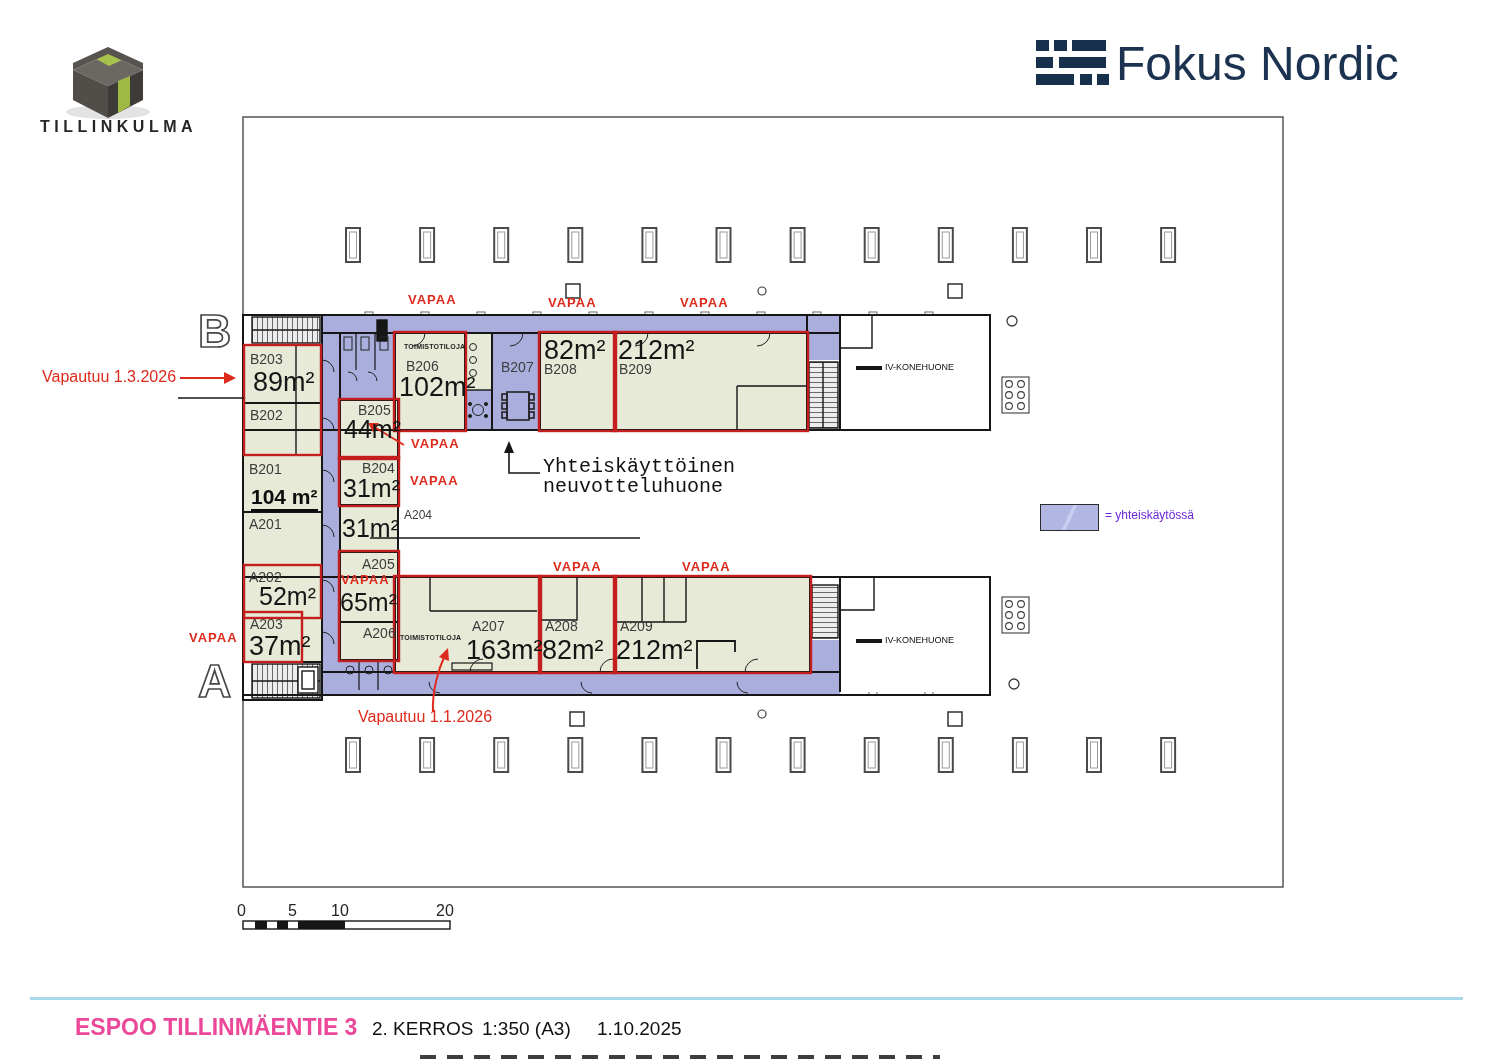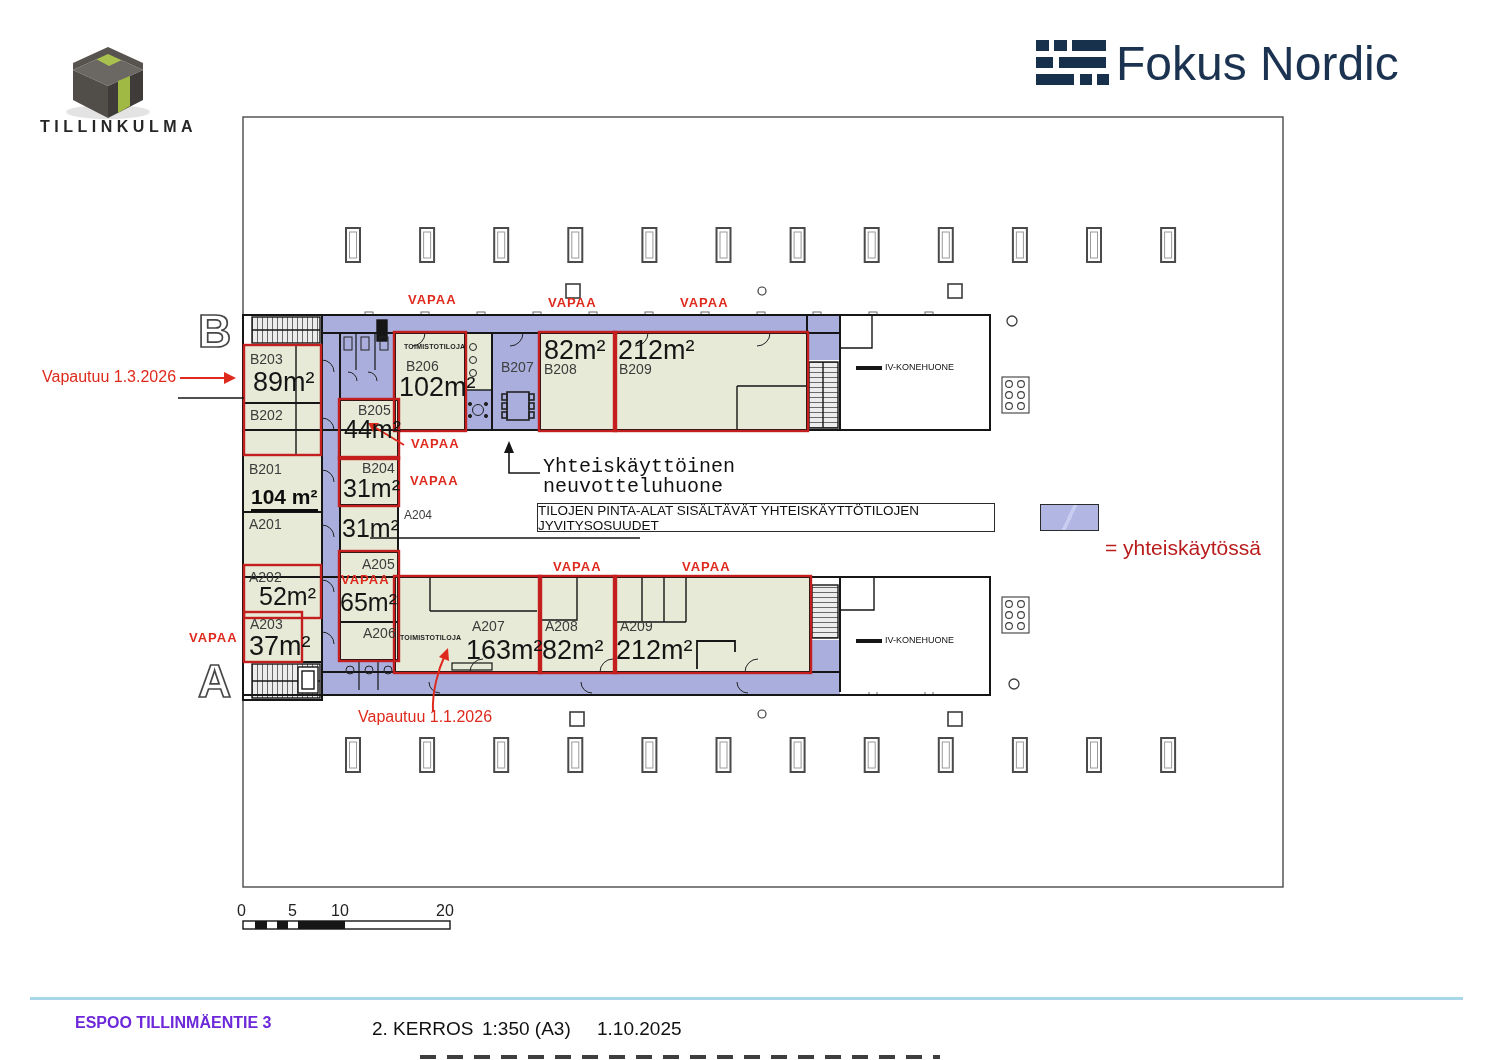--- a/index.html
+++ b/index.html
@@ -17,27 +17,27 @@
   .annot-blk{font-size:20px;color:#111;font-family:Liberation Mono, monospace;}
   .tinylbl{font-size:7px;font-weight:bold;color:#222;letter-spacing:0.2px;}
   .kone{font-size:9px;color:#111;display:flex;align-items:center;gap:3px;}
   .kone .strike{display:inline-block;width:26px;height:4px;background:#161616;}
   .legend-box{position:absolute;left:537px;top:503px;width:456px;height:27px;
       border:1.5px solid #2b2b2b;display:flex;align-items:center;justify-content:center;
       font-size:13.5px;color:#111;background:#fff;}
   .legend-swatch{position:absolute;left:1040px;top:504px;width:57px;height:25px;
       background:#b1b6e2;border:1.2px solid #2b2b2b;
       background-image:linear-gradient(115deg,transparent 47%,#c9cdef 47%,#c9cdef 53%,transparent 53%);}
-  .legend-eq{font-size:21px;color:#b91c1c;margin-top:28px;}
+  .legend-eq{font-size:12px;color:#6d28d9;}
   .brand-till{position:absolute;left:40px;top:118px;font-size:16px;font-weight:bold;
       letter-spacing:4.5px;color:#262626;}
   .brand-fokus{position:absolute;left:1116px;top:36px;font-size:48px;font-weight:500;
       color:#1b3350;}
   .footer-rule{position:absolute;left:30px;top:997px;width:1433px;height:3px;background:#a8d7e8;}
-  .footer-title{position:absolute;left:75px;top:1014px;font-size:16px;font-weight:bold;color:#6d28d9;}
+  .footer-title{position:absolute;left:75px;top:1014px;font-size:23px;font-weight:bold;color:#ec4899;}
   .footer-item{position:absolute;top:1018px;font-size:19px;color:#111;text-align:right;}
   .edge-artifact{position:absolute;left:420px;top:1055px;width:520px;height:4px;opacity:.85;
       background:repeating-linear-gradient(90deg,#1c1c1c 0 16px,transparent 16px 27px);}
   .scale-num{font-size:16px;color:#222;}
 </style>
 </head>
 <body>
 
 <div class="page">
 
@@ -391,21 +391,20 @@
   <div class="lbl red vapaa" style="left:410px;top:474px">VAPAA</div>
   <div class="lbl red vapaa" style="left:189px;top:631px">VAPAA</div>
   <div class="lbl red vapaa" style="left:553px;top:560px">VAPAA</div>
   <div class="lbl red vapaa" style="left:682px;top:560px">VAPAA</div>
 
   <div class="lbl annot-red" style="left:42px;top:369px">Vapautuu 1.3.2026</div>
   <div class="lbl annot-red" style="left:358px;top:709px">Vapautuu 1.1.2026</div>
   <div class="lbl annot-blk" style="left:543px;top:457px">Yhteiskäyttöinen</div>
   <div class="lbl annot-blk" style="left:543px;top:477px">neuvotteluhuone</div>
 
-  <div class="legend-box">TILOJEN PINTA-ALAT SISÄLTÄVÄT YHTEISKÄYTTÖTILOJEN JYVITYSOSUUDET</div>
   <div class="legend-swatch"></div>
   <div class="lbl legend-eq" style="left:1105px;top:509px">= yhteiskäytössä</div>
 
   <div class="lbl scale-num" style="left:237px;top:903px">0</div>
   <div class="lbl scale-num" style="left:288px;top:903px">5</div>
   <div class="lbl scale-num" style="left:331px;top:903px">10</div>
   <div class="lbl scale-num" style="left:436px;top:903px">20</div>
 
   <div class="footer-rule"></div>
   <div class="footer-title">ESPOO TILLINMÄENTIE 3</div>

